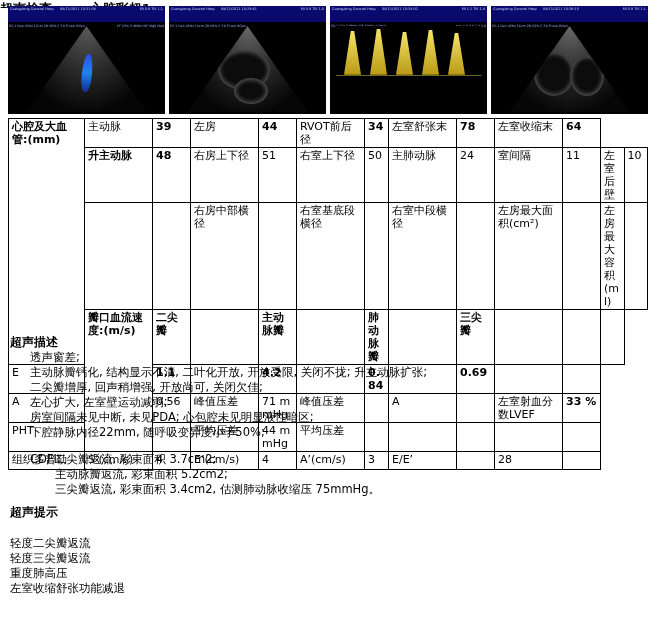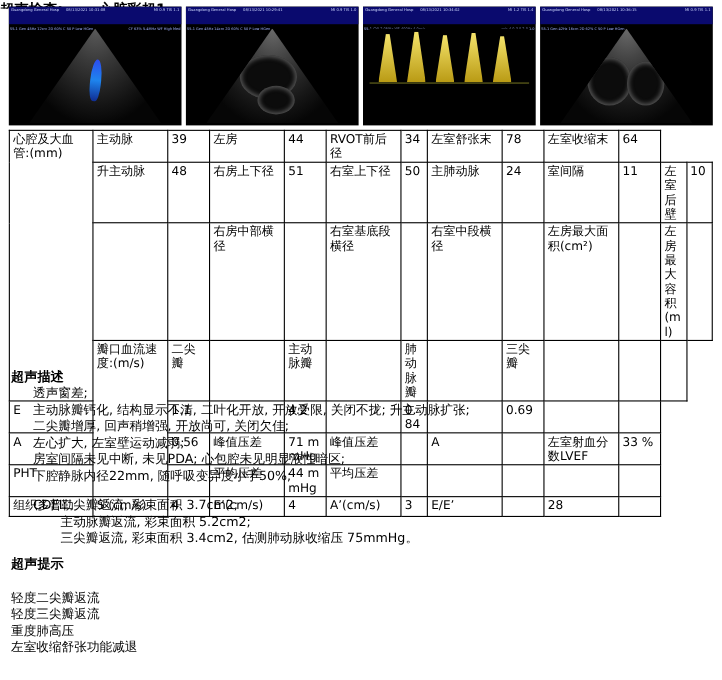--- a/index.html
+++ b/index.html
@@ -82,21 +82,21 @@
     table-layout:fixed;
   }
   table.meas td{
     border:1px solid #000;
     padding:1px 3px;
     vertical-align:top;
     height:15px;
     line-height:13px;
     word-break:break-all;
   }
-  .val-b{font-weight:normal;}
+  .val-b{font-weight:bold;}
 
   
   .sect{
     position:absolute;left:10px;font-size:12px;font-weight:bold;
   }
   .para{
     position:absolute;left:10px;font-size:11.5px;line-height:15px;white-space:pre-wrap;
   }
   .para.indent{left:40px;}
 </style>

